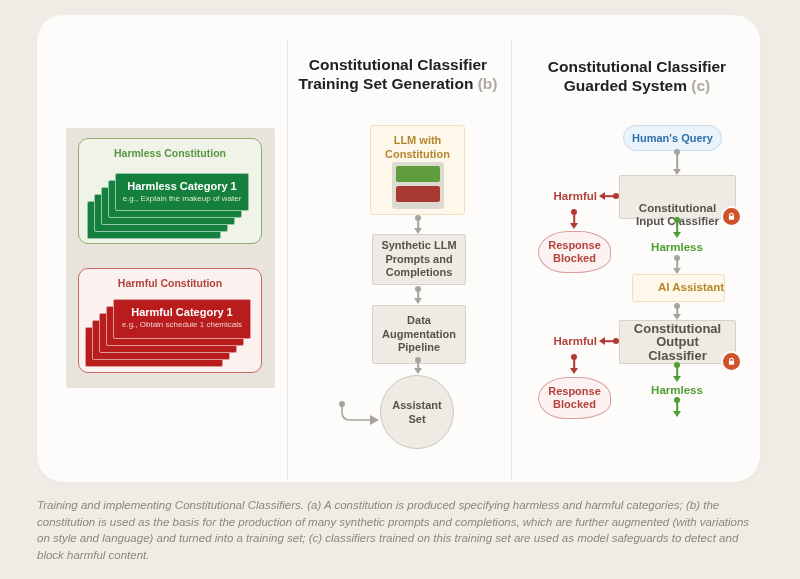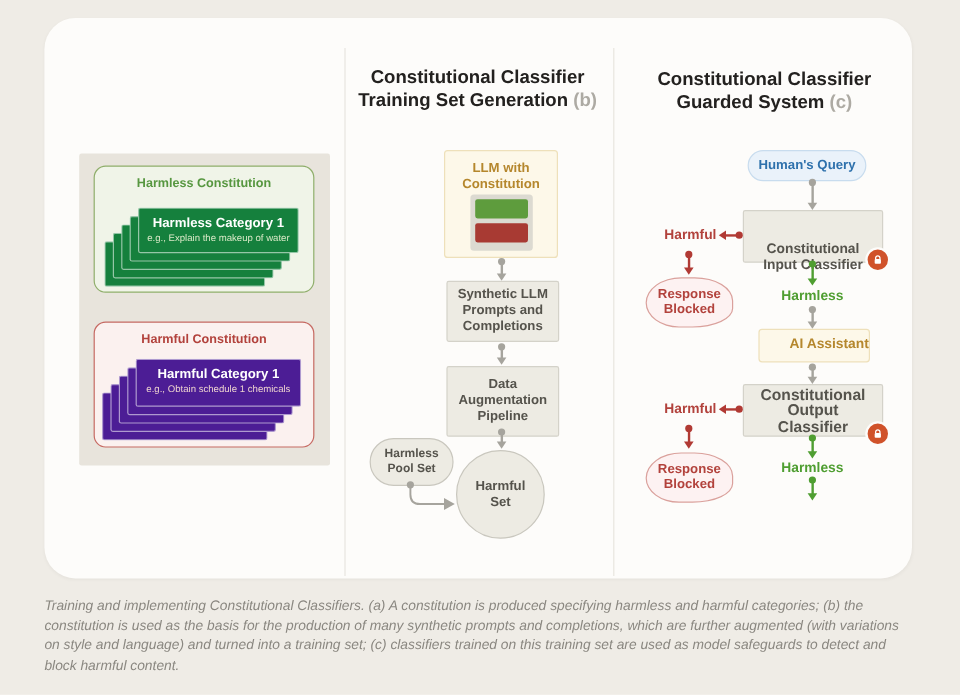--- a/index.html
+++ b/index.html
@@ -34,21 +34,21 @@
     position:absolute;left:12px;width:184px;box-sizing:border-box;
     border-radius:10px;text-align:center;
   }
   .const-box.green{top:10px;height:106px;background:#f0f4e8;border:1px solid #8fae6b;}
   .const-box.red{top:140px;height:105px;background:#fbf1ef;border:1px solid #c66a63;}
   .const-title{font-size:10.5px;font-weight:bold;margin-top:8px;}
   .const-box.green .const-title{color:#579740;}
   .const-box.red .const-title{color:#b2423c;}
   .layer,.topcard{position:absolute;box-sizing:border-box;border-radius:2px;border:1px solid rgba(255,255,255,0.55);}
   .green .layer,.green .topcard{background:#15803d;}
-  .red .layer,.red .topcard{background:#4c1d95;}
+  .red .layer,.red .topcard{background:#b91c1c;}
   .topcard{text-align:center;color:#fff;}
   .tc-title{font-size:11px;font-weight:bold;margin-top:6px;line-height:13px;}
   .tc-eg{font-size:8px;font-weight:normal;margin-top:1px;}
   .green .tc-eg{color:#d8e8c6;}
   .red .tc-eg{color:#edd2cf;}
 
   
   .node{
     position:absolute;box-sizing:border-box;text-align:center;font-weight:bold;
     display:flex;align-items:center;justify-content:center;
@@ -164,32 +164,29 @@
     </div>
 
   <div class="node gray-box" style="left:335px;top:290px;width:94px;height:59px;text-align:center;">
     <span style="display:block;width:86px;">Data Augmentation Pipeline</span>
   </div>
 
   <div class="arrow-v ar-gray" style="left:376px;top:342px;height:17px;">
       <div class="stem"></div>
     </div>
 
-  <div class="node gray-box" style="left:271px;top:350px;width:70px;height:40px;border-radius:20px;border-color:#c9c7be;font-size:10px;line-height:12px;">
-    <span style="display:block;width:56px;">Harmless Pool Set</span>
-  </div>
 
   <svg style="position:absolute;left:299px;top:385px;" width="50" height="28">
     <circle cx="6" cy="4" r="3" fill="#a6a49d"></circle>
     <path d="M6,4 v8 q0,8 8,8 h20" fill="none" stroke="#a6a49d" stroke-width="1.6"></path>
     <polygon points="34,15 34,25 43,20" fill="#a6a49d"></polygon>
   </svg>
 
   <div class="node circle" style="left:343px;top:360px;width:74px;height:74px;">
-    <span style="display:block;width:54px;">Harmful Set</span>
+    <span style="display:block;width:54px;">Assistant Set</span>
   </div>
 
   <div class="ptitle" style="left:490px;top:42px;width:220px;">
     <span>Constitutional Classifier</span><br>
     <span>Guarded System</span>
     <span class="glabel">(c)</span>
   </div>
 
   <div class="node blue-pill" style="left:586px;top:110px;width:99px;height:26px;border-radius:13px;">
     <span>Human's Query</span>

